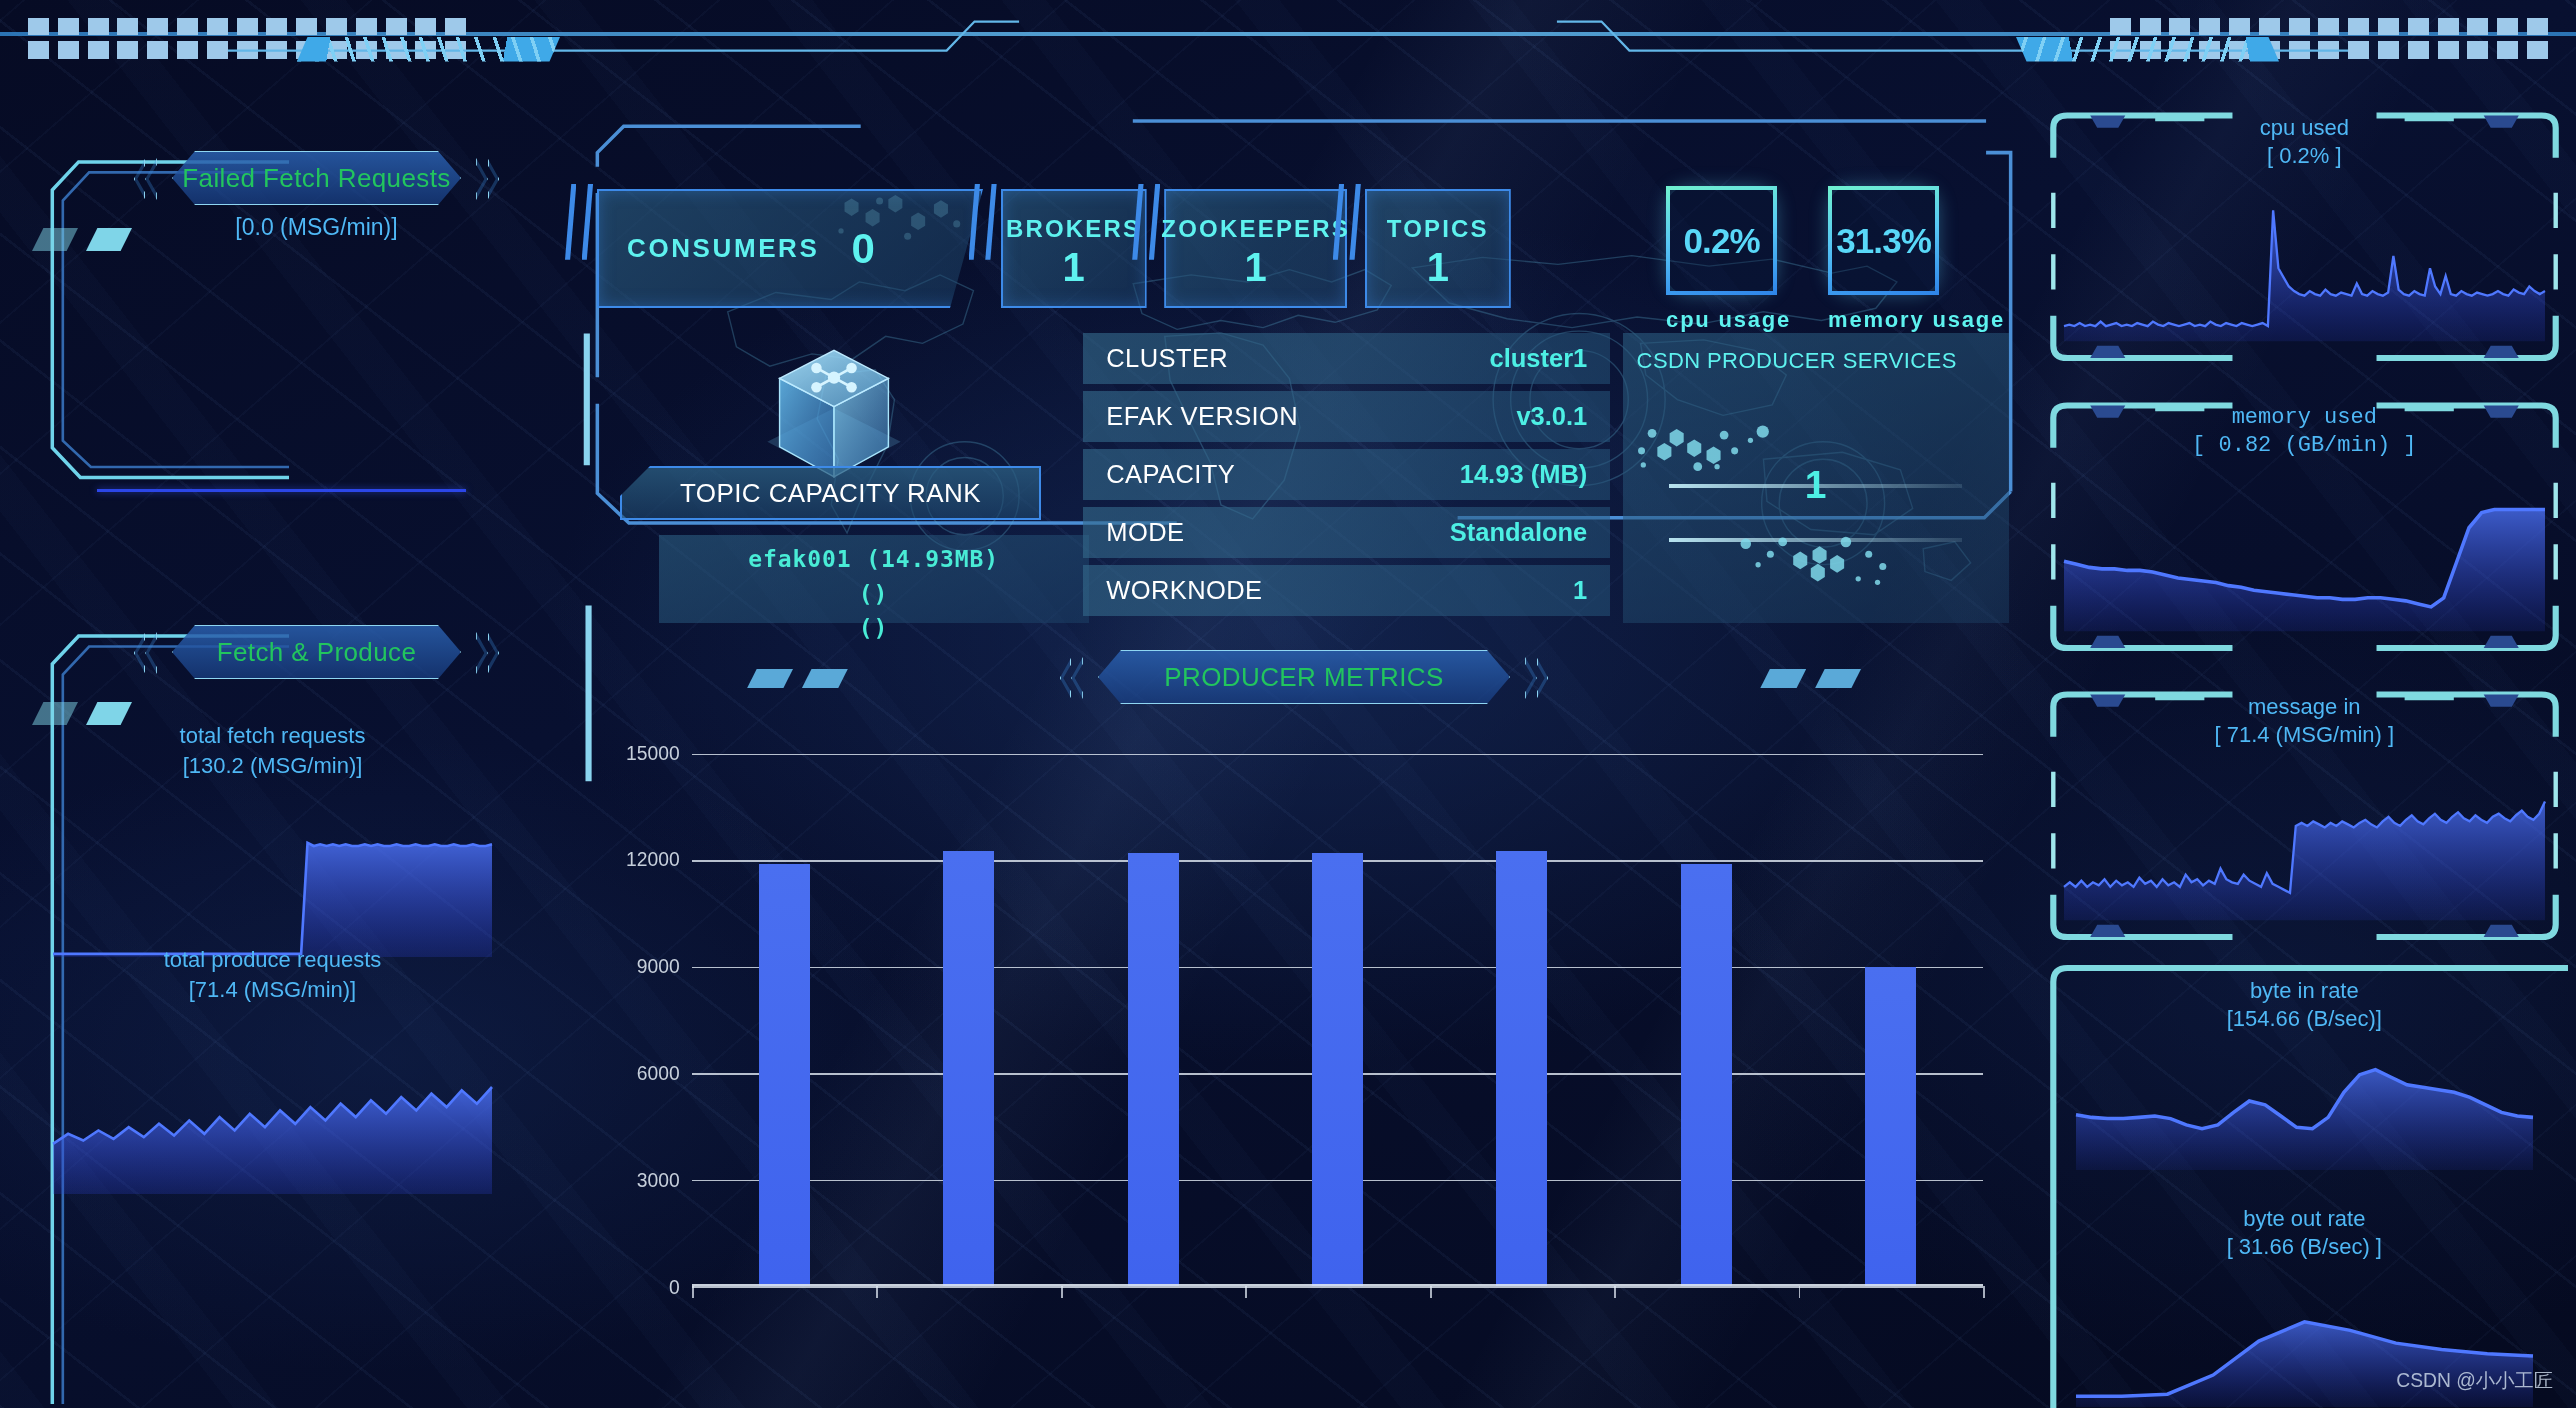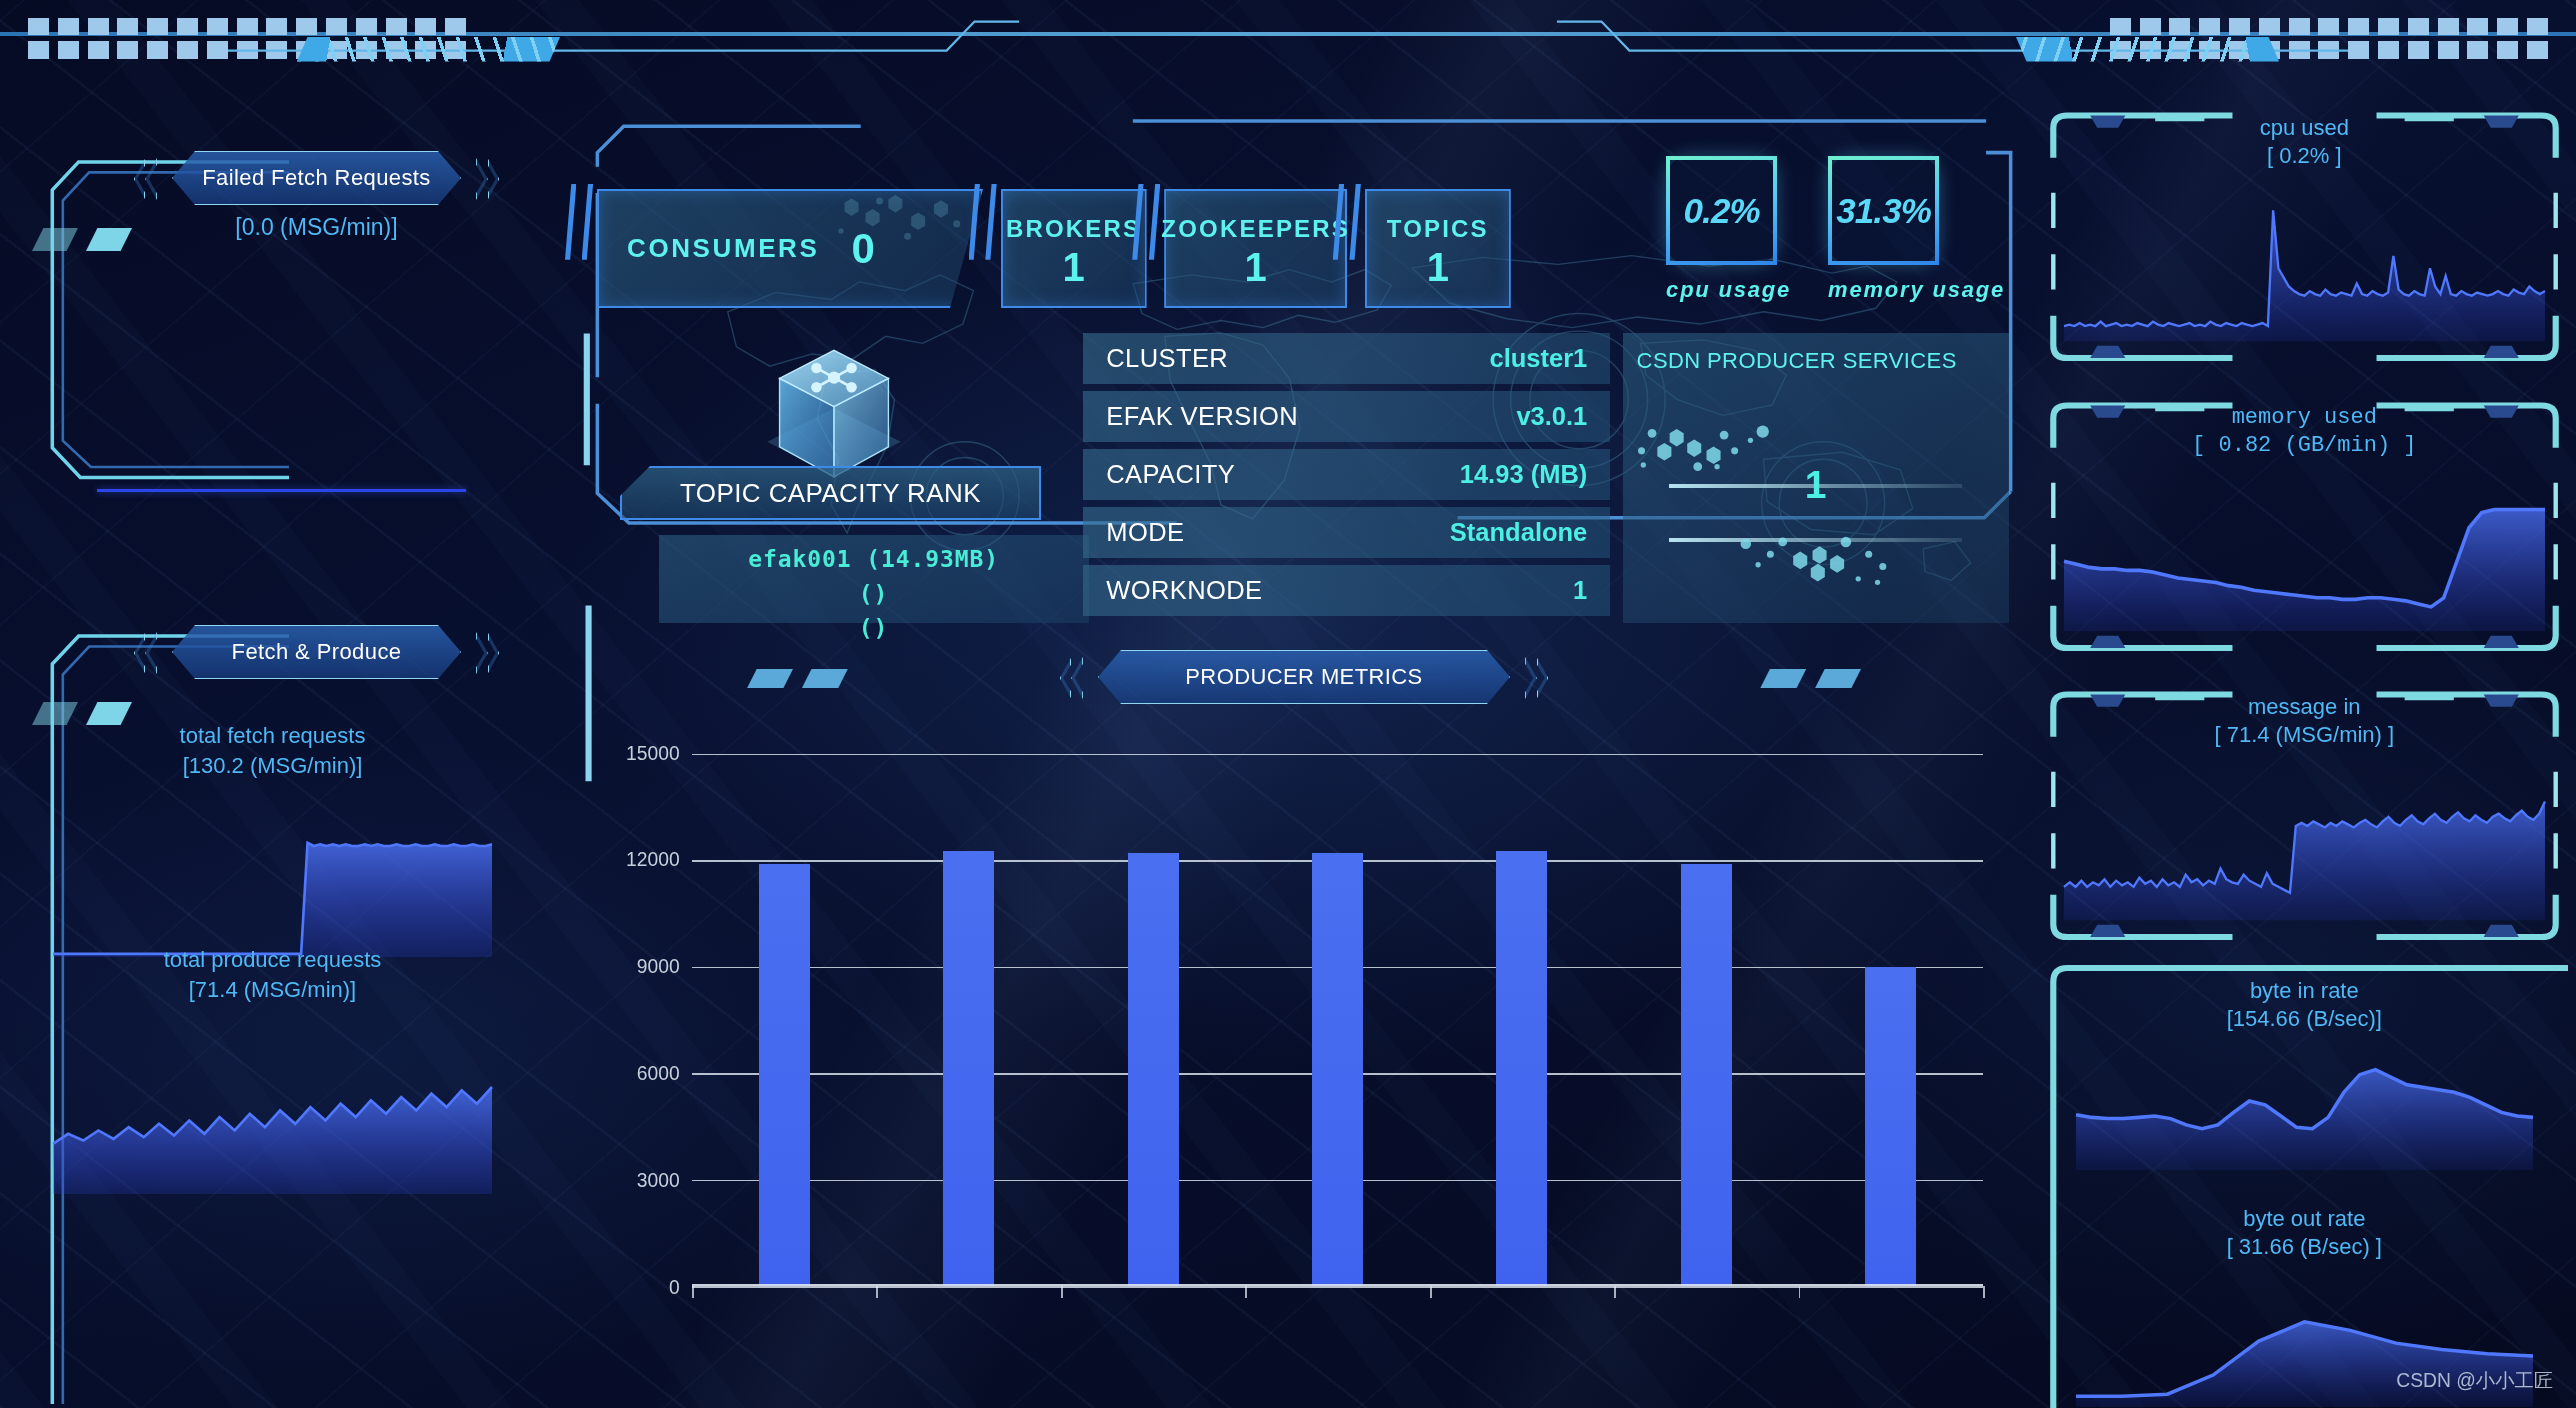--- a/index.html
+++ b/index.html
@@ -59,21 +59,21 @@
 
   
   .plate { position:relative; height:54px; display:flex; align-items:center; justify-content:center; }
   .plate .body {
     position:absolute; inset:0 40px;
     background:linear-gradient(180deg, rgba(42,96,175,0.85) 0%, rgba(24,62,130,0.75) 100%);
     border:1.8px solid #8fd6f2;
     clip-path:polygon(23px 0,calc(100% - 23px) 0,100% 50%,calc(100% - 23px) 100%,23px 100%,0 50%);
     box-shadow:0 0 23px rgba(90,180,255,.55);
   }
-  .plate .txt { position:relative; font-size:22px; color:#ffffff; letter-spacing:0.4px; white-space:nowrap; }
+  .plate .txt { position:relative; font-size:26px; color:#22c55e; letter-spacing:0.4px; white-space:nowrap; }
   .chev { position:absolute; top:7px; width:23px; height:40px; }
   .chev::before, .chev::after {
     content:""; position:absolute; top:0; width:9.7px; height:40px;
     border:1.8px solid #8fd6f2; background:rgba(60,140,220,.3);
   }
   .chev.l::before { left:0;  clip-path:polygon(100% 0,100% 16%,30% 50%,100% 84%,100% 100%,0 50%); }
   .chev.l::after  { left:11.4px; clip-path:polygon(100% 0,100% 16%,30% 50%,100% 84%,100% 100%,0 50%); }
   .chev.r::before { right:0; clip-path:polygon(0 0,0 16%,70% 50%,0 84%,0 100%,100% 50%); }
   .chev.r::after  { right:11.4px; clip-path:polygon(0 0,0 16%,70% 50%,0 84%,0 100%,100% 50%); }
   .chev.l { left:1.8px; } .chev.r { right:1.8px; }
@@ -119,21 +119,21 @@
   .sb-hex { position:absolute; right:7px; top:5.3px; width:149px; height:58px; opacity:.5; }
   .sb-inner { position:relative; height:100%; display:flex; align-items:center; }
   .statbox.wide .sb-inner { padding-left:30px; gap:32px; }
   .statbox.narrow .sb-inner { flex-direction:column; justify-content:center; gap:3.5px; padding-top:5.3px; }
   .sb-label { color:#5ef2ef; font-size:24px; letter-spacing:2.2px; font-weight:600; white-space:nowrap; }
   .sb-label.big { font-size:26px; letter-spacing:2.6px; }
   .sb-value { color:#5ef2ef; font-size:40px; font-weight:700; line-height:1; }
   .sb-value.huge { font-size:42px; }
 
   
-  .gauges { position:absolute; right:32px; top:42px; display:flex; gap:37px;font-style:italic; }
+  .gauges { position:absolute; right:32px; top:72px; display:flex; gap:37px; }
   .gauge { text-align:center; }
   .gauge .ring {
     width:111px; height:109px; border-radius:23px; border:4.4px solid;
     border-image:linear-gradient(170deg,#6ff0d0 0%,#57c8f5 45%,#2f86ea 100%) 1;
     display:flex; align-items:center; justify-content:center;
     background:rgba(10,26,58,.30);
     box-shadow:0 0 17.6px rgba(90,200,235,.35);
   }
   .gauge .val { font-size:35px; font-weight:700; color:#59d8f8; letter-spacing:-0.9px; }
   .gauge .cap { margin-top:12.3px; font-size:22px; font-weight:700; color:#5ef2ef; letter-spacing:1.8px; }

